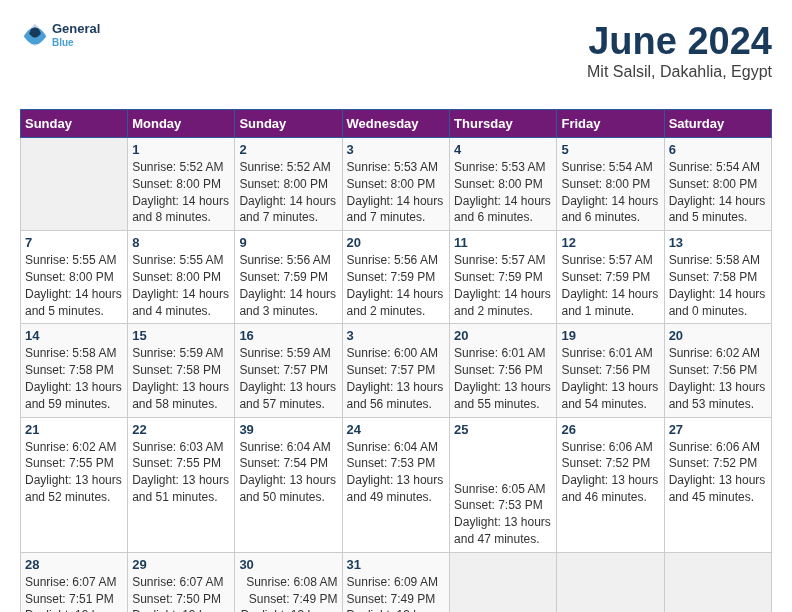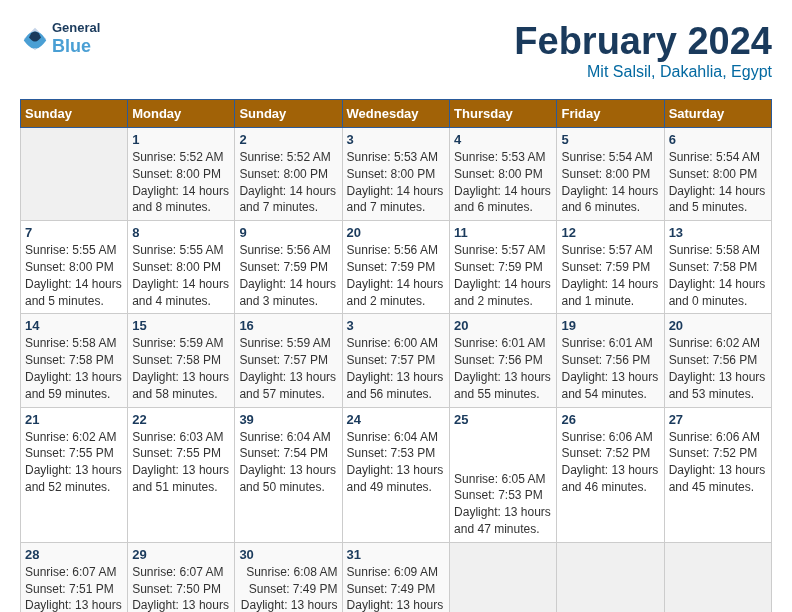--- a/index.html
+++ b/index.html
@@ -7,50 +7,50 @@
       font-family: Arial, sans-serif;
       background: #fff;
       width: 792px;
       min-height: 612px;
       padding: 20px;
     }
     .header {
       display: flex;
       justify-content: space-between;
       align-items: flex-start;
-      margin-bottom: 18px;
+      margin-bottom: 28px;
     }
     .logo {
       display: flex;
       align-items: center;
     }
     .logo-icon {
       width: 30px;
       height: 30px;
       margin-right: 2px;
     }
     .title-block {
       text-align: right;
     }
     .month-year {
       font-size: 38px;
       font-weight: bold;
       color: #1a3a5c;
     }
     .location {
       font-size: 16px;
-      color: #0369a1;
+      color: #404040;
     }
     table {
       width: 100%;
       border-collapse: collapse;
       font-size: 11px;
     }
     thead tr th {
-      background: #a16207;
+      background: #701a75;
       color: #fff;
       padding: 6px 4px;
       text-align: left;
       font-size: 13px;
       font-weight: bold;
       border: 1px solid #2a5a9a;
     }
     tbody tr td {
       border: 1px solid #ccc;
       vertical-align: top;
@@ -83,25 +83,25 @@
 
 <div class="header">
   <div class="logo">
     <svg class="logo-icon" viewBox="0 0 40 40">
       <path d="M20 5 L35 20 L20 35 L5 20 Z" fill="#3b6db3" opacity="0.3"></path>
       <path d="M10 15 Q20 5 30 15 L35 22 Q25 35 20 32 Q15 35 5 22 Z" fill="#4a9fd4"></path>
       <path d="M15 12 Q20 8 25 12 L28 18 Q22 25 20 23 Q18 25 12 18 Z" fill="#1a3a5c"></path>
     </svg>
     <div>
       <div style="font-size:13px; font-weight:bold; color:#1a3a5c; line-height:1.2;">General</div>
-      <div style="font-size:18px; font-weight:bold; color:#4a9fd4; line-height:1.2;">Blue</div>
+      <div style="font-size:10px; font-weight:bold; color:#4a9fd4; line-height:1.2;">Blue</div>
     </div>
   </div>
   <div class="title-block">
-    <div class="month-year">February 2024</div>
+    <div class="month-year">June 2024</div>
     <div class="location">Mit Salsil, Dakahlia, Egypt</div>
   </div>
 </div>
 
 <table>
   <thead>
     <tr>
     <th>Sunday</th>
         <th>Monday</th>
         <th>Sunday</th>

